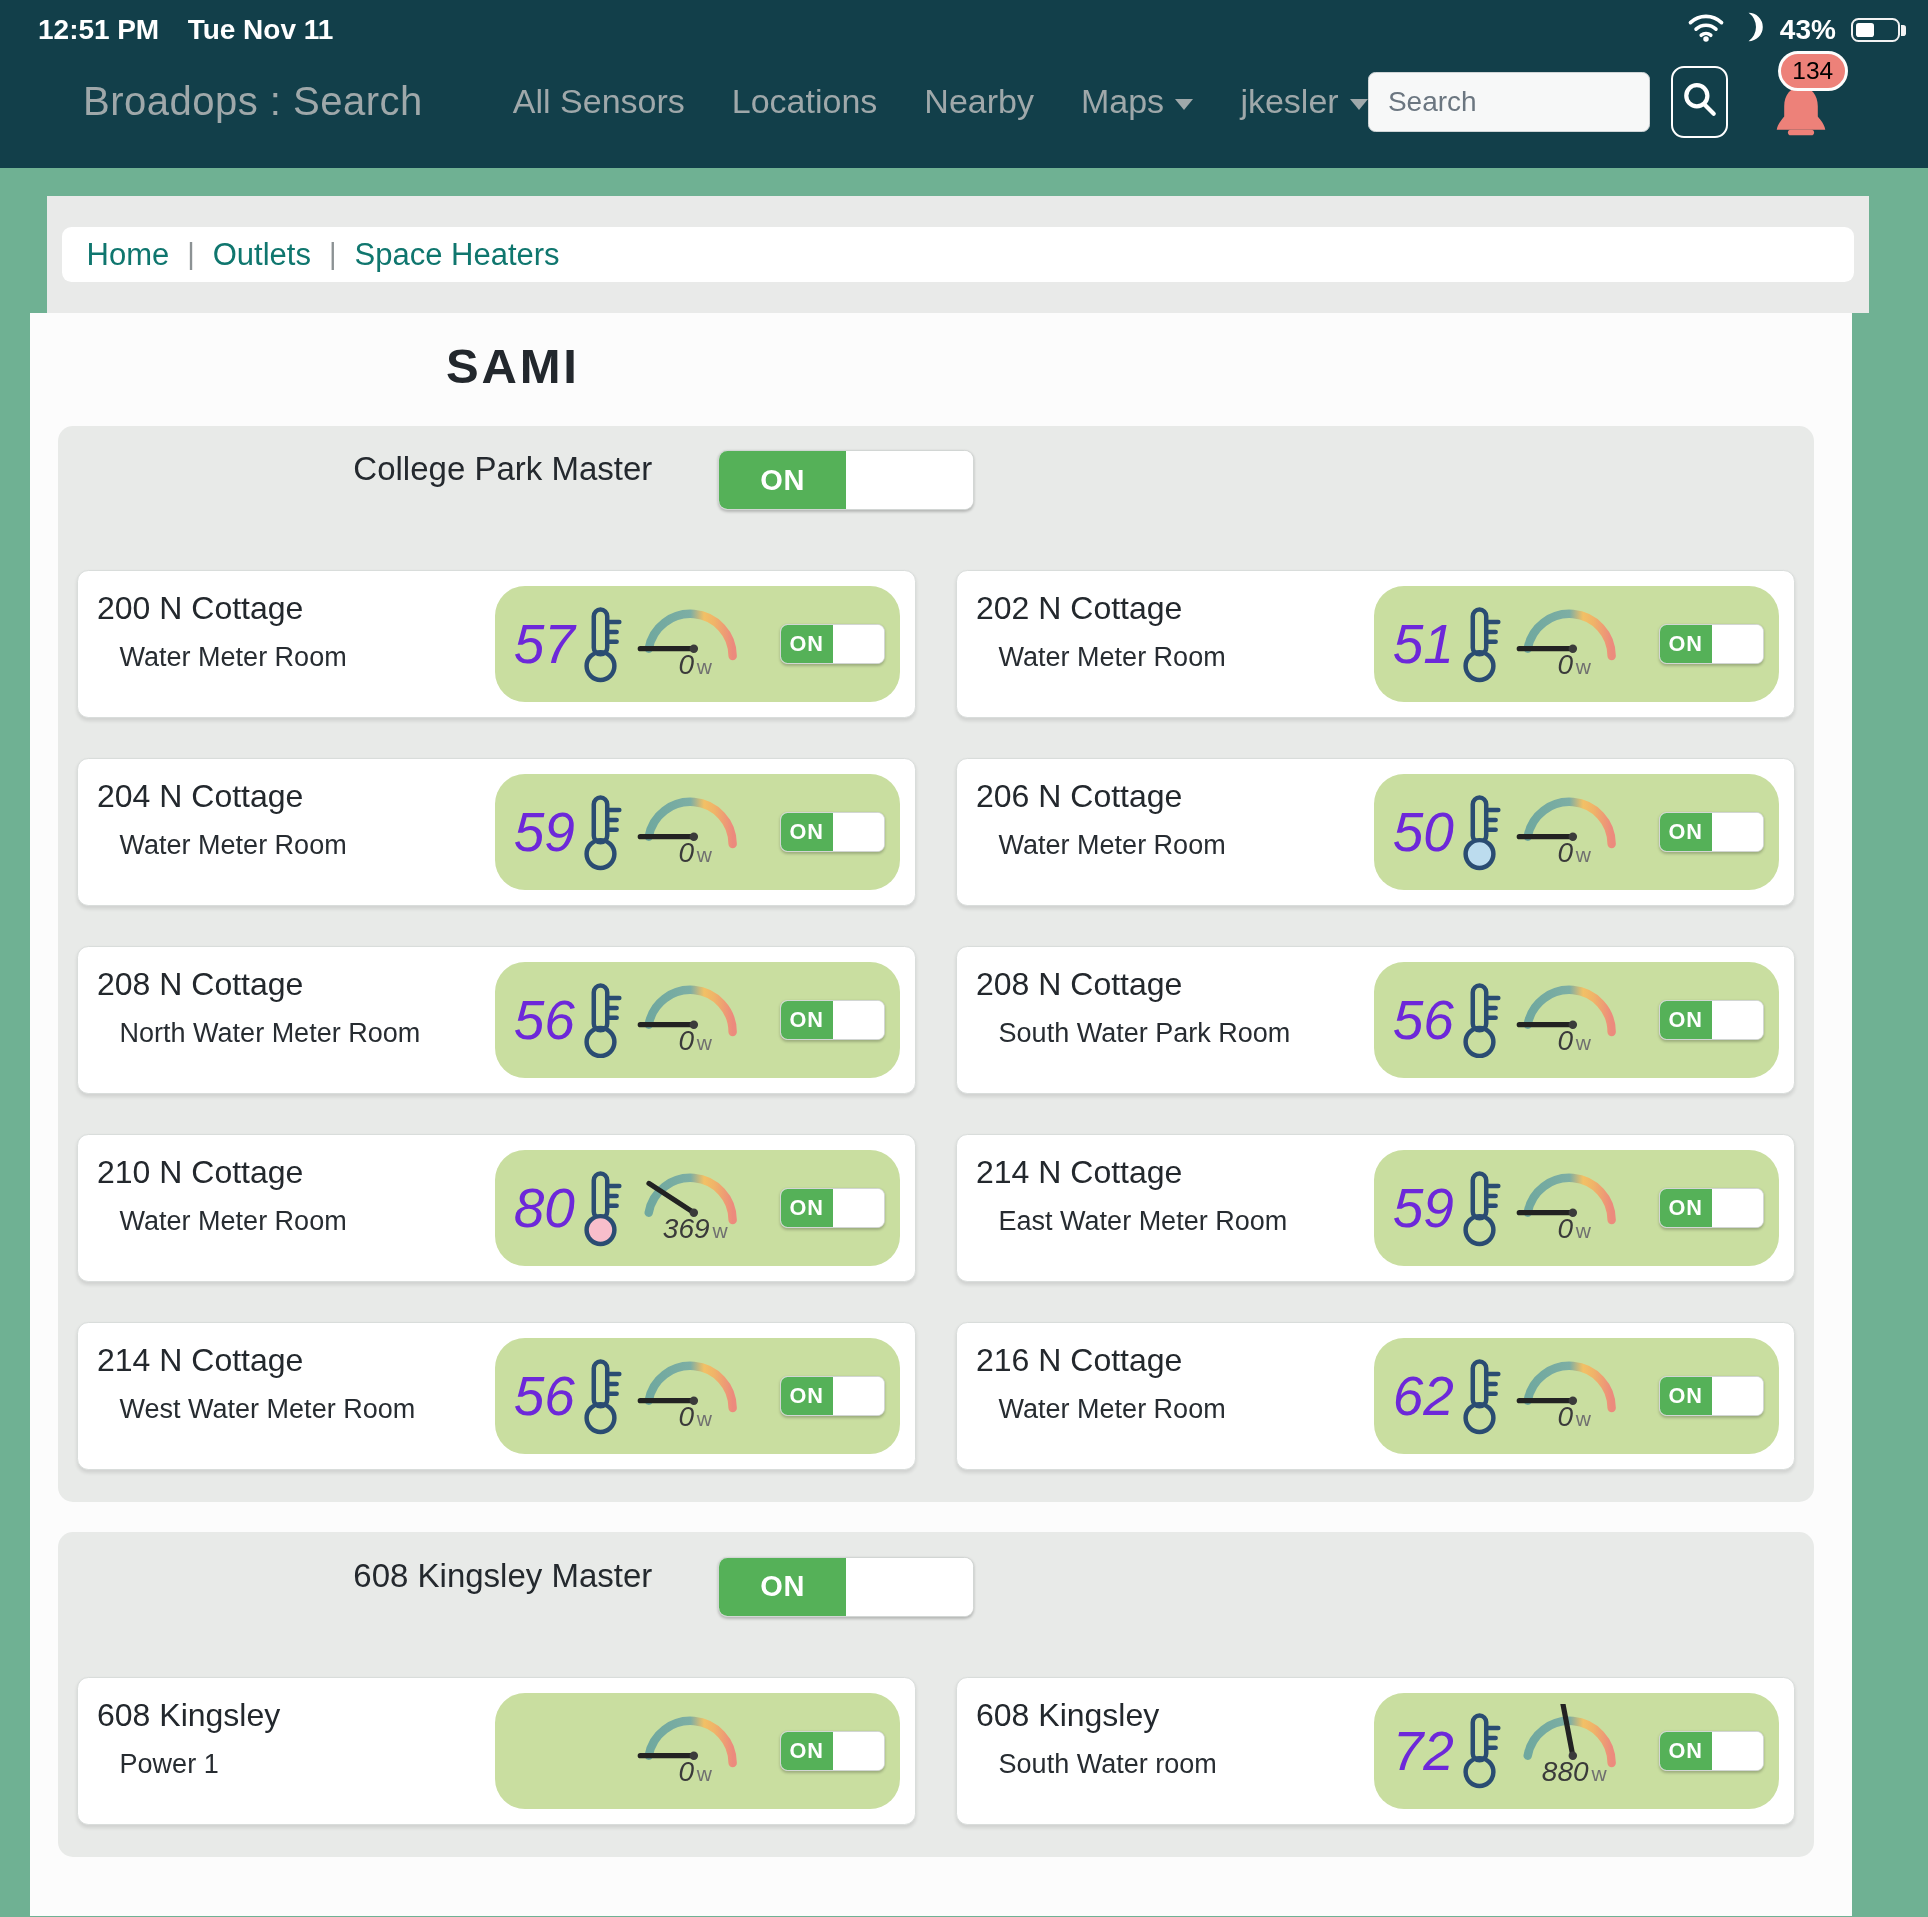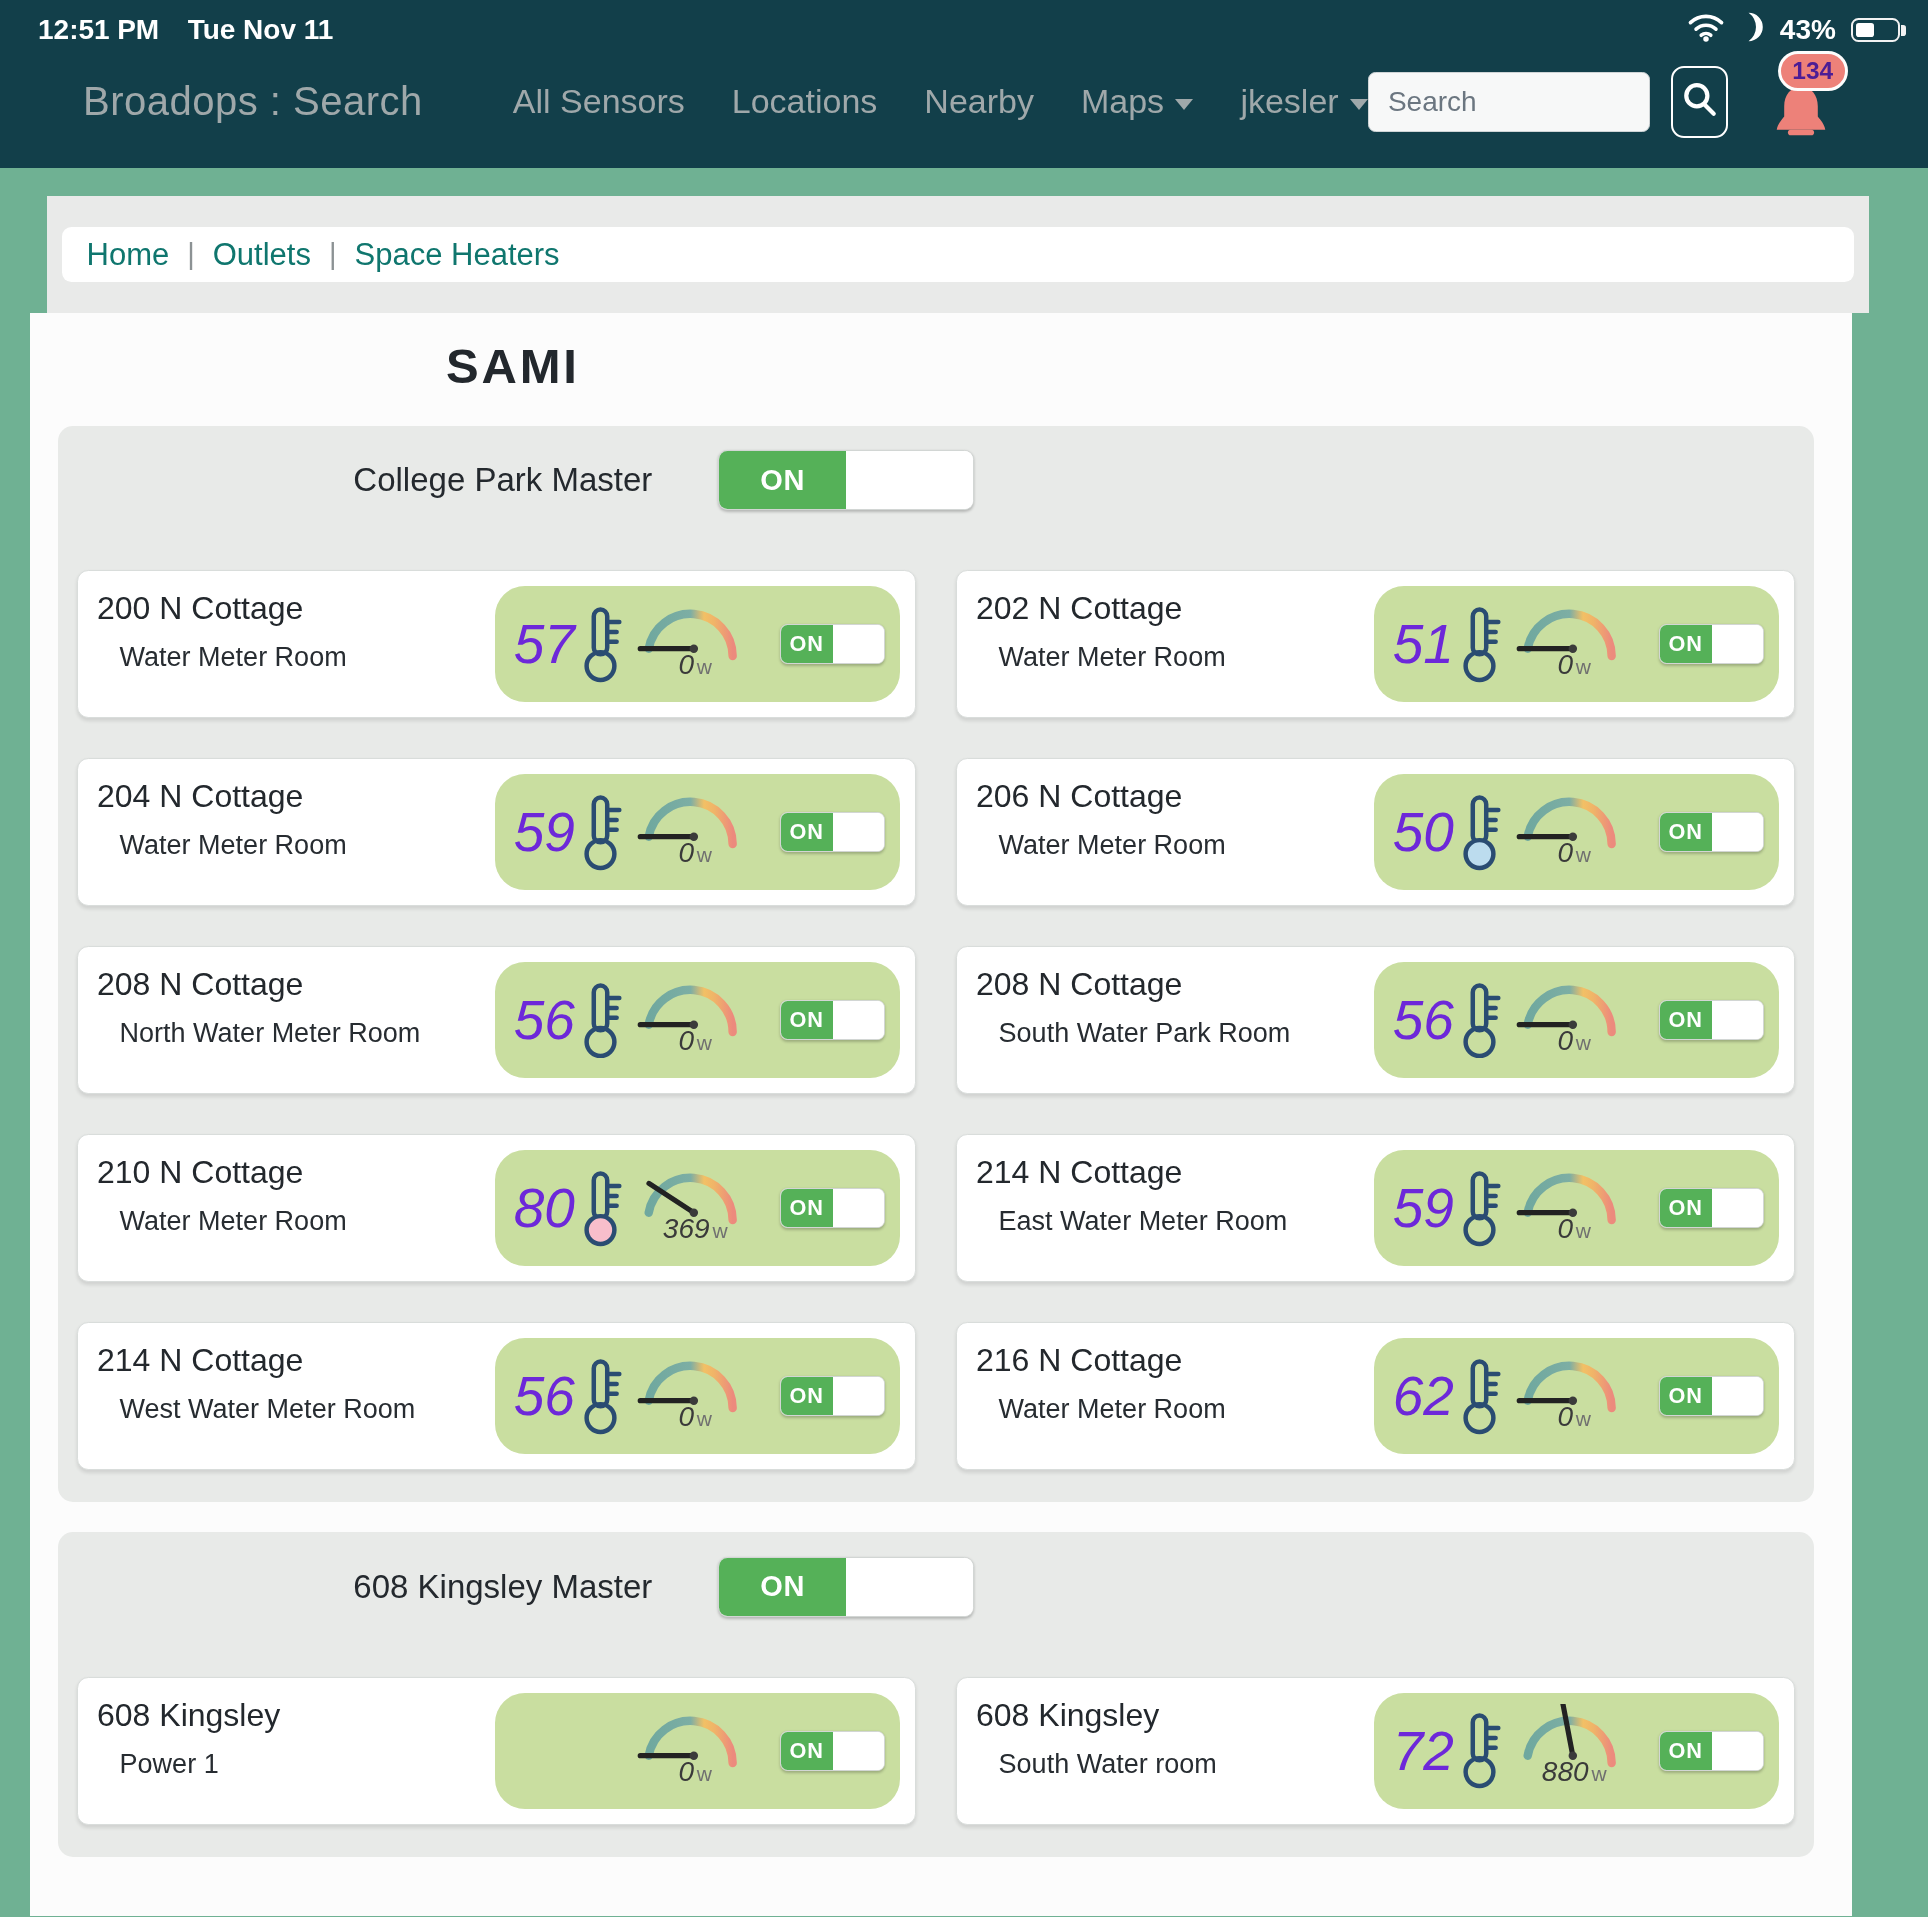--- a/index.html
+++ b/index.html
@@ -27,35 +27,35 @@
     border-right:9.4px solid transparent; border-top:11.3px solid #9FA8AA; margin-left:11.3px; margin-top:5.6px; }
   .nav-spacer { flex:1; }
   .search-input { width:282px; height:60px; border:0.9px solid #cfd4d6; border-radius:7.5px;
     background:#F7F8F8; font-size:28px; padding:0 19px; color:#3E4A52; outline:none;
     font-family:"Liberation Sans","DejaVu Sans",sans-serif; }
   .search-input::placeholder { color:#6B7680; }
   .search-btn { width:72px; height:72px; border:2.8px solid #fff; border-radius:13px; background:transparent;
     margin-left:21px; display:flex; align-items:center; justify-content:center; cursor:pointer; }
   .bell-wrap { position:relative; margin-left:43px; width:66px; height:75px; cursor:pointer; }
   .bell-wrap svg { position:absolute; bottom:0; left:0; }
-  .badge { position:absolute; top:-13px; right:-24.5px; background:#ED8179; color:#4c1d95;
-    font-size:24.5px; font-weight:bold; padding:2.8px 11.3px; border:3.8px solid #FDFDFD; border-radius:21px; }
+  .badge { position:absolute; top:-13px; right:-24.5px; background:#ED8179; color:#000000;
+    font-size:24.5px; font-weight:normal; padding:2.8px 11.3px; border:3.8px solid #FDFDFD; border-radius:21px; }
   
   .crumb-strip { width:1822px; margin:28px 0 0 47px; background:#E9EAE9; padding:31px 15px; }
   .crumb-bar { background:#fff; border-radius:9.4px; height:55px; display:flex; align-items:center; padding:0 24.5px; }
   .crumb { font-size:31px; color:#0f766e; cursor:pointer; }
   .crumb-sep { color:#8C9294; margin:0 18px; font-size:29px; }
   
   .main-panel { width:1822px; margin-left:30px; background:#FCFCFC; padding-top:24.5px; min-height:1603px; }
   .title-wrap { width:53%; text-align:center; margin-bottom:32px; }
   .page-title { font-size:49px; font-weight:bold; letter-spacing:2.8px; color:#23282D; }
   
   .section { background:#E8EAE8; border-radius:15px; margin:0 38px 30px 28px; padding-top:24.5px; }
   .section-header { height:60px; }
-  .header-center { width:69%; display:flex; justify-content:center; align-items:center; gap:66px; }
+  .header-center { width:69%; display:flex; justify-content:center; gap:66px; }
   .section-label { font-size:33px; color:#24292E; font-weight:500; white-space:nowrap; }
   .cards-grid { display:grid; grid-template-columns:1fr 1fr; column-gap:24.5px; row-gap:52px;
     padding:0 19px 32px 19px; margin-top:60px;gap:40px; }
   .card { position:relative; height:148px; background:#fff; border:1.4px solid #D9DDDB;
     border-radius:11.3px; box-shadow:0 2.8px 3.8px rgba(0,0,0,0.10); }
   .card-text { position:absolute; left:19px; top:19px; }
   .card-title { font-size:32px; font-weight:500; color:#23282D; }
   .card-sub { font-size:27px; margin-top:15px; margin-left:22.6px; color:#272C31; }
   .pill { position:absolute; top:15px; bottom:15px; right:15px; width:405px;
     background:#C9DEA0; border-radius:30px; display:flex; align-items:center;

